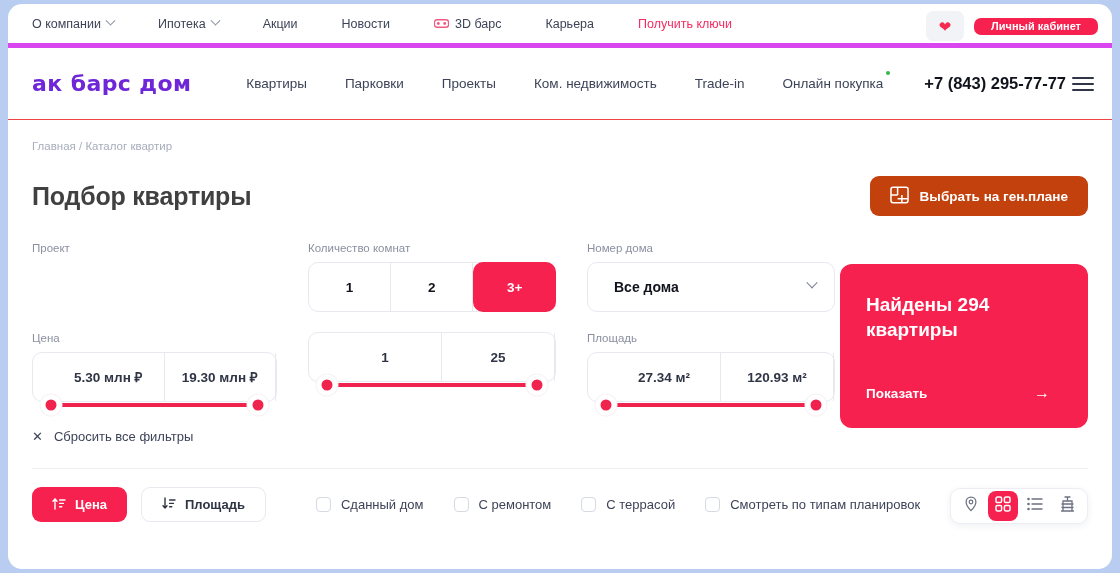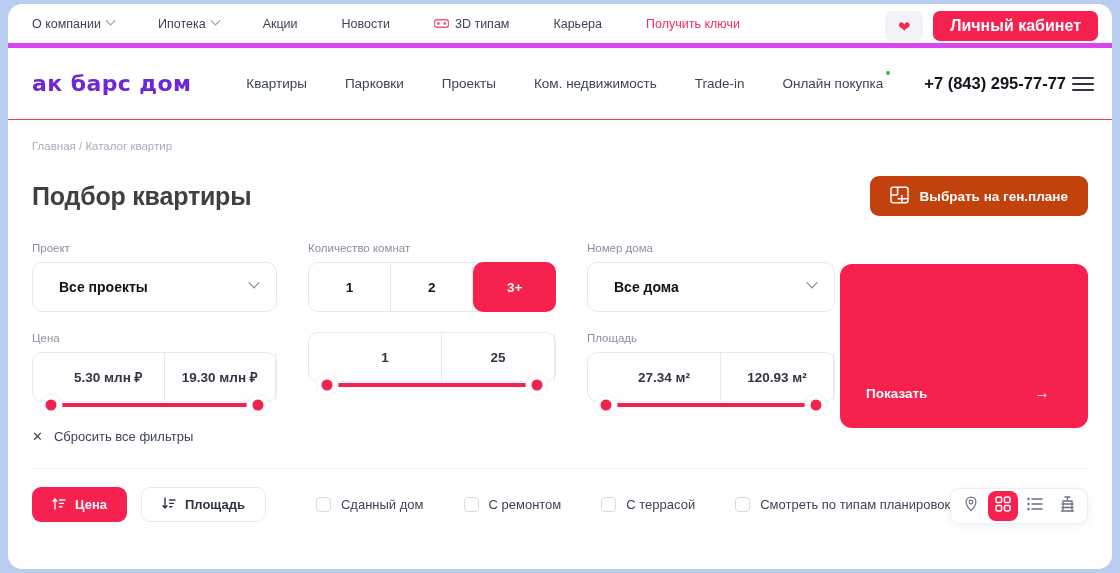--- a/index.html
+++ b/index.html
@@ -44,22 +44,22 @@
   .topbar-right {
     position: absolute; right: 14px; top: 7px;
     display: flex; align-items: center; gap: 10px;
   }
   .fav-btn {
     width: 38px; height: 30px; border-radius: 7px; background: #f2f3f6;
     display: flex; align-items: center; justify-content: center; cursor: pointer;
   }
   .heart { color: #f42b4f; font-size: 15px; line-height: 1; }
   .cab-btn {
-    height: 30px; border-radius: 7px; background: #f7214f;
-    color: #fff; font-size: 16px; font-weight: bold;
+    height: 17px; border-radius: 7px; background: #f7214f;
+    color: #fff; font-size: 11px; font-weight: bold;
     display: flex; align-items: center; padding: 0 17px; cursor: pointer;
     white-space: nowrap;
   }
 
   
   .mainnav {
     height: 72px; display: flex; align-items: center;
     padding: 0 16px; border-bottom: 1px solid #ef4444;
     position: relative;
   }
@@ -185,21 +185,21 @@
     padding-top: 18px; display: flex; align-items: center;
     position: relative;
   }
   .sortbtn {
     height: 35px; border-radius: 9px; display: flex; align-items: center;
     gap: 9px; padding: 0 20px; font-size: 13px; font-weight: bold; cursor: pointer;
   }
   .sortbtn.active { background: #f7214f; color: #fff; }
   .sortbtn.idle { background: #fff; border: 1px solid #e7e9ef; color: #2f3545; margin-left: 14px; }
 
-  .checks { display: flex; align-items: center; margin-left: 50px; gap: 40px; }
+  .checks { display: flex; align-items: center; margin-left: 50px; gap: 30px; }
   .check { display: flex; align-items: center; gap: 10px; font-size: 13px; color: #3d4458; cursor: pointer; }
   .cbox { width: 15px; height: 15px; border: 1.4px solid #d5d9e2; border-radius: 4px; background: #fff; }
 
   .viewmodes {
     position: absolute; right: 0; bottom: -2px;
     height: 36px; background: #fff; border: 1px solid #eceef3;
     border-radius: 10px; display: flex; align-items: center; gap: 2px;
     padding: 0 5px;
     box-shadow: 0 2px 7px rgba(30,40,80,0.07);
   }
@@ -231,21 +231,21 @@
         <span>Новости</span>
       </div>
       <div class="topnav-item">
         <span class="vr-icon">
           <svg width="15" height="11" viewBox="0 0 16 11">
               <rect x="0.5" y="1.5" width="15" height="8" rx="2.6" fill="none" stroke="#f05a82" stroke-width="1.4"></rect>
               <circle cx="4.6" cy="5.5" r="1.5" fill="#f05a82"></circle>
               <circle cx="11.4" cy="5.5" r="1.5" fill="#f05a82"></circle>
             </svg>
         </span>
-        <span>3D типам</span>
+        <span>3D барс</span>
       </div>
       <div class="topnav-item">
         <span>Карьера</span>
       </div>
       <div class="topnav-item pink">
         <span>Получить ключи</span>
       </div>
     </div>
     <div class="topbar-right">
       <div class="fav-btn">
@@ -294,24 +294,20 @@
         </span>
         <span>Выбрать на ген.плане</span>
       </div>
     </div>
 
     <div class="filters">
 
       <div class="frow">
         <div class="fcol">
           <div class="flabel">Проект</div>
-          <div class="select-box">
-            <span>Все проекты</span>
-            <i class="sel-caret"></i>
-          </div>
         </div>
 
         <div class="fcol w2">
           <div class="flabel">Количество комнат</div>
           <div class="seg">
             <div class="seg-item">1</div>
             <div class="seg-item">2</div>
             <div class="seg-item active">3+</div>
           </div>
         </div>
@@ -356,20 +352,21 @@
             <div class="range-half">120.93 м²</div>
             <div class="track">
               <div class="knob left"></div>
               <div class="knob right"></div>
             </div>
           </div>
         </div>
       </div>
 
       <div class="result-card" style="top:22px;">
+        <div class="result-title">Найдены 294 квартиры</div>
         <div class="result-link">
           <span>Показать</span>
           <span class="arrow-r">→</span>
         </div>
       </div>
 
       <div class="reset">
         <span class="x-ico">✕</span>
         <span>Сбросить все фильтры</span>
       </div>

